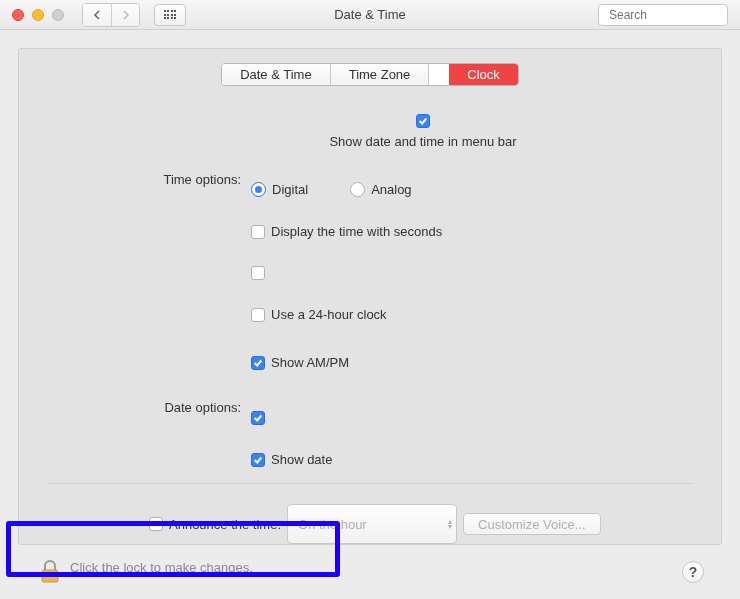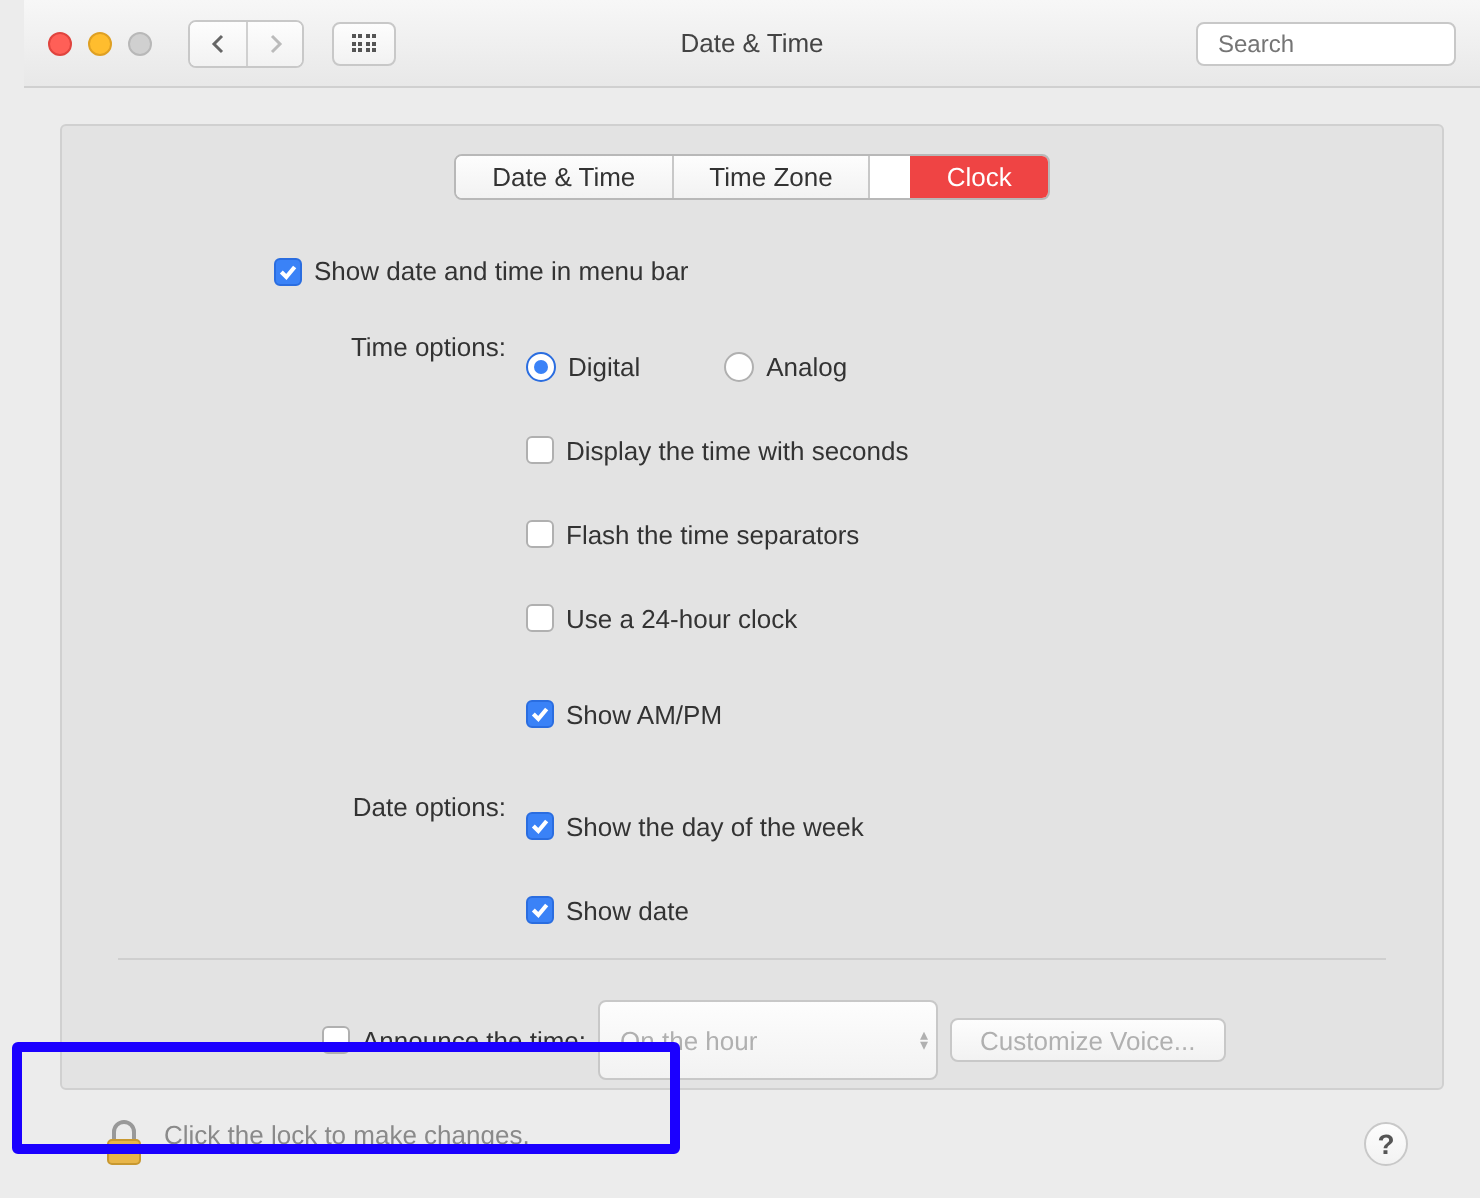--- a/index.html
+++ b/index.html
@@ -11,21 +11,20 @@
       background: #f0f0f0;
       overflow: hidden;
       position: relative;
     }
     .window {
       width: 100%;
       height: 100%;
       background: #ececec;
       display: flex;
       flex-direction: column;
-      padding-left: 12px;
     }
     .titlebar {
       height: 44px;
       background: linear-gradient(#f7f7f7, #e8e8e8);
       border-bottom: 1px solid #d0d0d0;
       display: flex;
       align-items: center;
       padding: 0 12px;
       gap: 8px;
       position: relative;
@@ -150,21 +149,21 @@
       min-height: 22px;
     }
     .row-label-col {
       width: 126px;
       text-align: right;
       padding-right: 10px;
       color: #333;
     }
     .row-control-col {
       display: flex;
-      align-items: flex-start;
+      align-items: center;
       gap: 6px;
       margin-top: 21px;
     }
     .checkbox {
       width: 14px; height: 14px;
       border: 1px solid #b0b0b0;
       border-radius: 3px;
       background: #fff;
       display: inline-flex;
       align-items: center;
@@ -197,20 +196,21 @@
     }
     .text-label {
       color: #333;
       font-size: 13px;
     }
     .section-header-row {
       display: flex;
       align-items: center;
       gap: 6px;
       margin-bottom: 10px;
+      flex-direction: column;
     }
     .divider {
       border-top: 1px solid #cfcfcf;
       margin: 16px 28px 16px 28px;
     }
     .announce-row {
       display: flex;
       align-items: center;
       gap: 10px;
       margin-left: 30px;
@@ -378,21 +378,20 @@
           <div class="row-label-col"></div>
           <div class="row-control-col">
             <span class="checkbox"></span>
             <span class="text-label">Display the time with seconds</span>
           </div>
         </div>
         <div class="row">
           <div class="row-label-col"></div>
           <div class="row-control-col">
             <span class="checkbox"></span>
-            <span class="text-label">Flash the time separators</span>
           </div>
         </div>
         <div class="row">
           <div class="row-label-col"></div>
           <div class="row-control-col">
             <span class="checkbox"></span>
             <span class="text-label">Use a 24-hour clock</span>
           </div>
         </div>
         <div class="row gap-top">
@@ -408,21 +407,20 @@
         </div>
 
         <div class="row gap-top-lg">
           <div class="row-label-col">Date options:</div>
           <div class="row-control-col">
             <span class="checkbox checked">
                 <svg viewBox="0 0 12 12">
                   <path d="M2 6 L5 9 L10 3"></path>
                 </svg>
               </span>
-            <span class="text-label">Show the day of the week</span>
           </div>
         </div>
         <div class="row">
           <div class="row-label-col"></div>
           <div class="row-control-col">
             <span class="checkbox checked">
                 <svg viewBox="0 0 12 12">
                   <path d="M2 6 L5 9 L10 3"></path>
                 </svg>
               </span>

